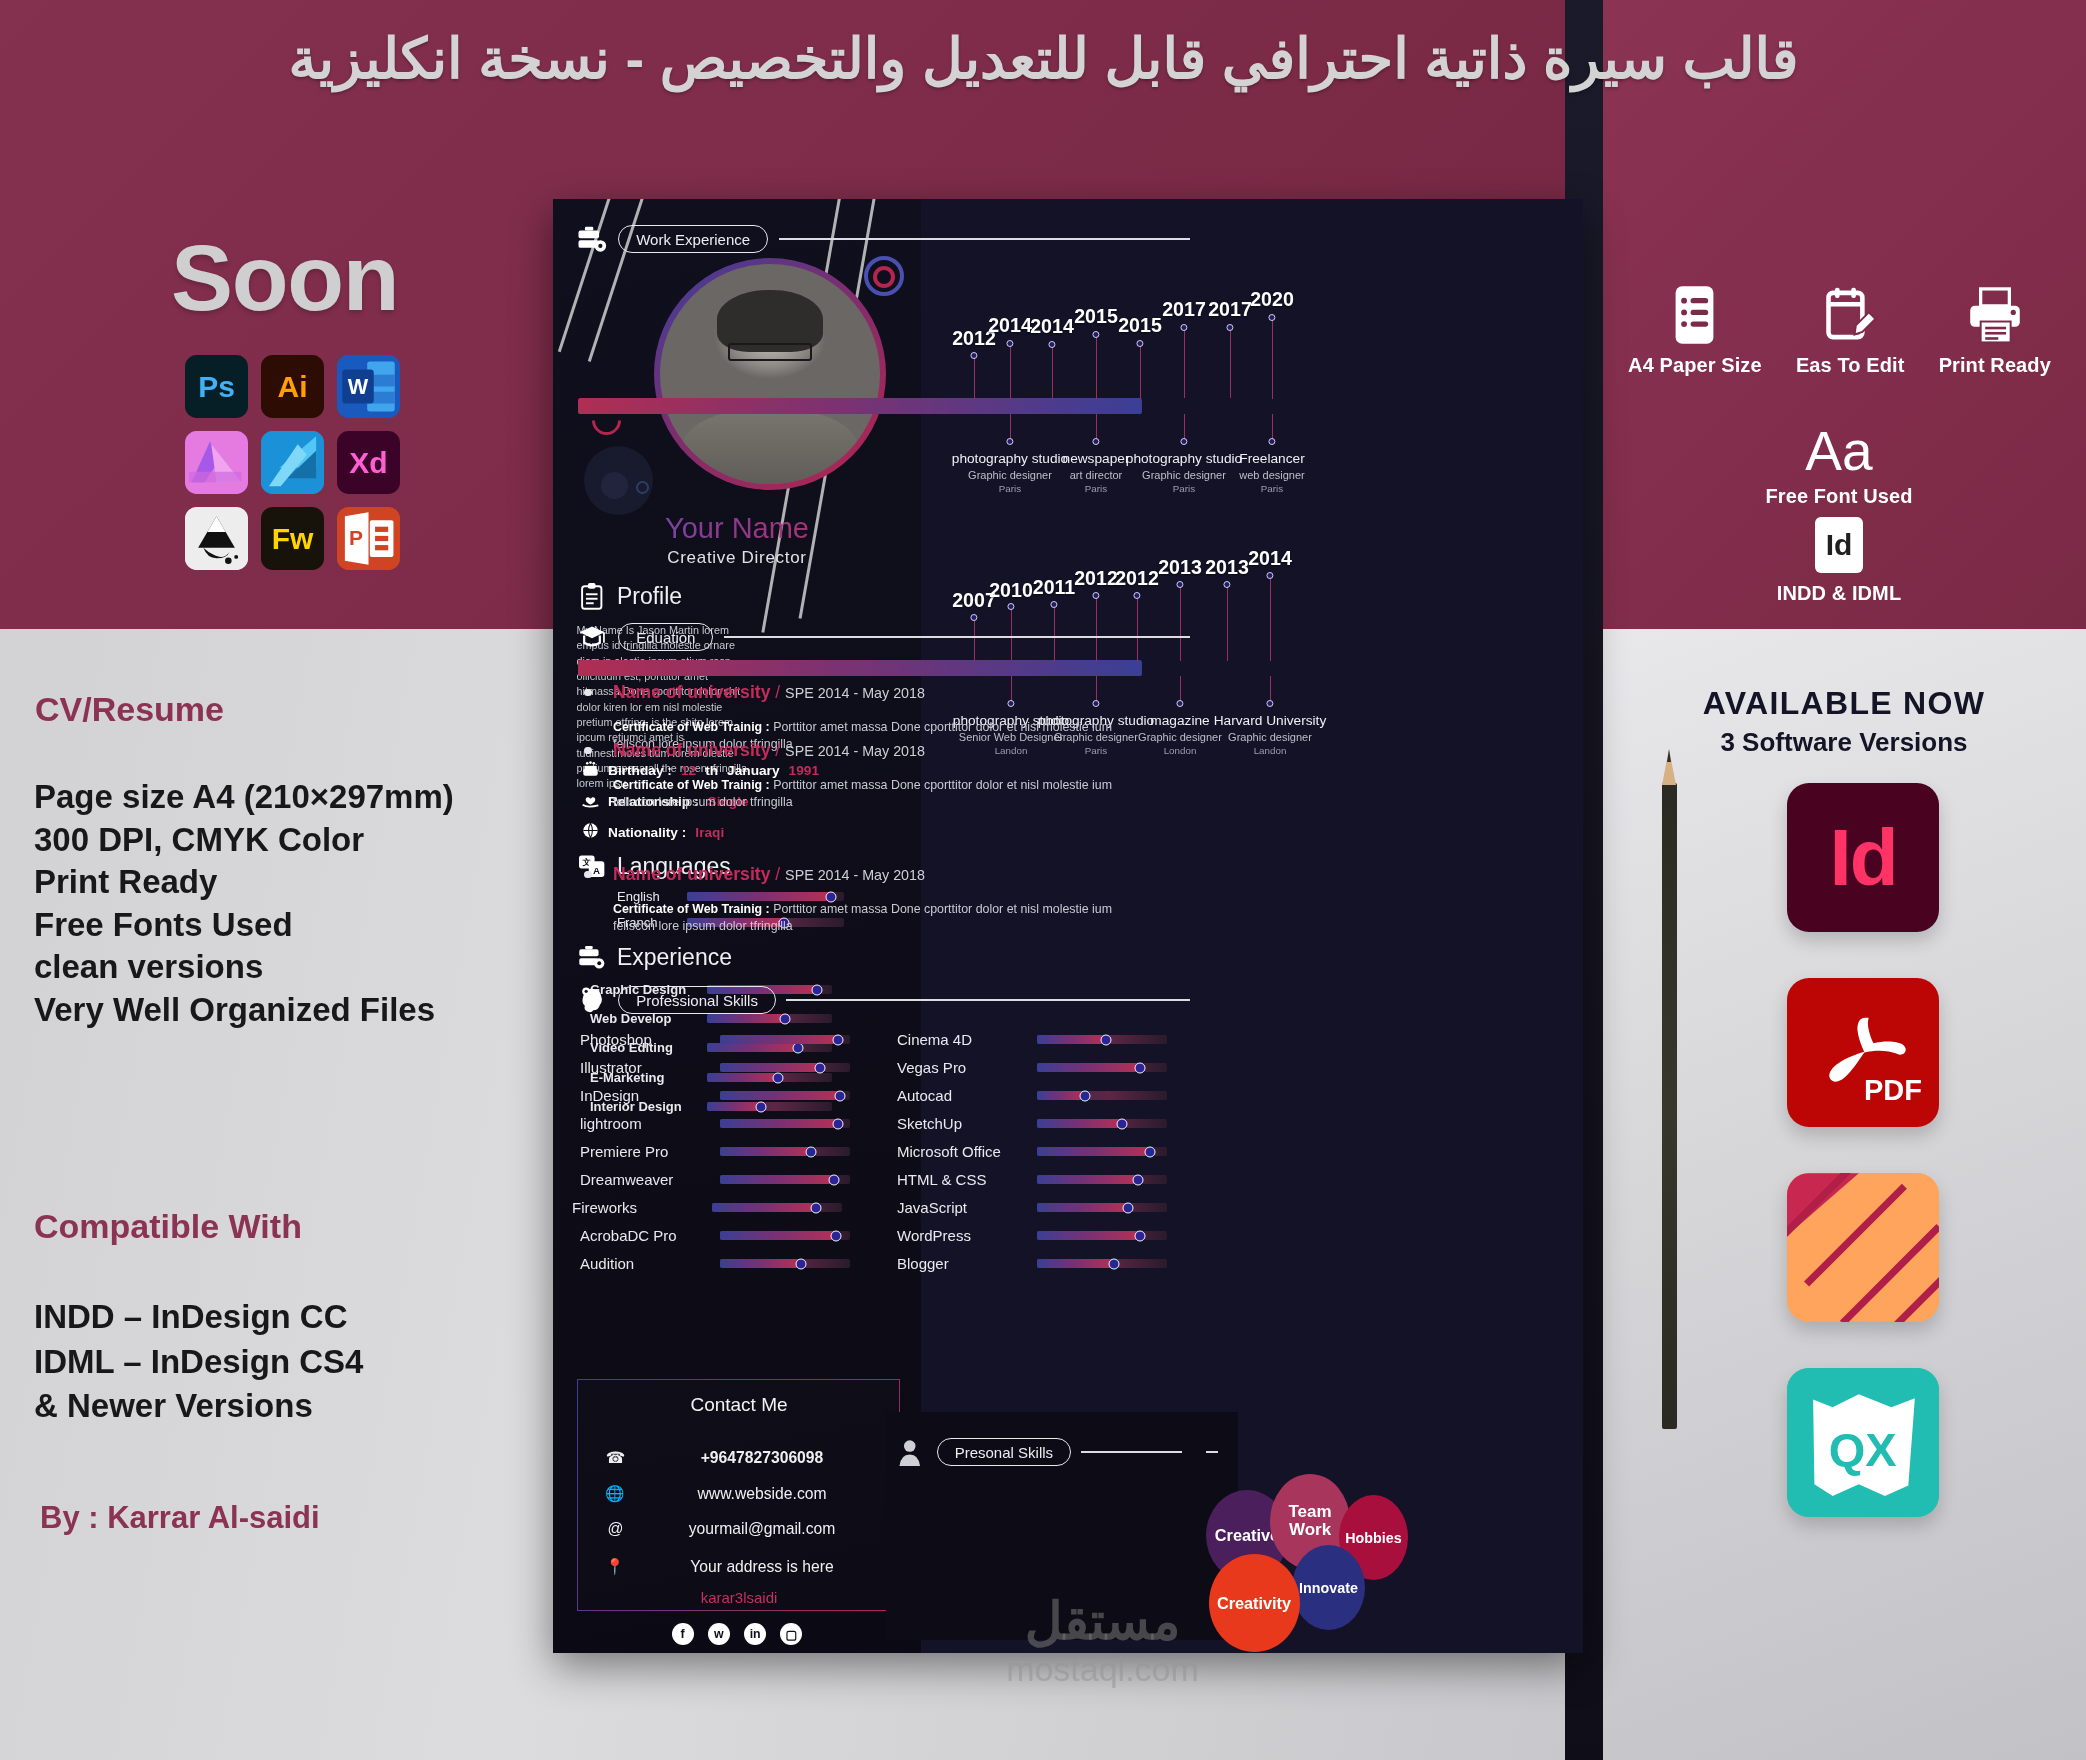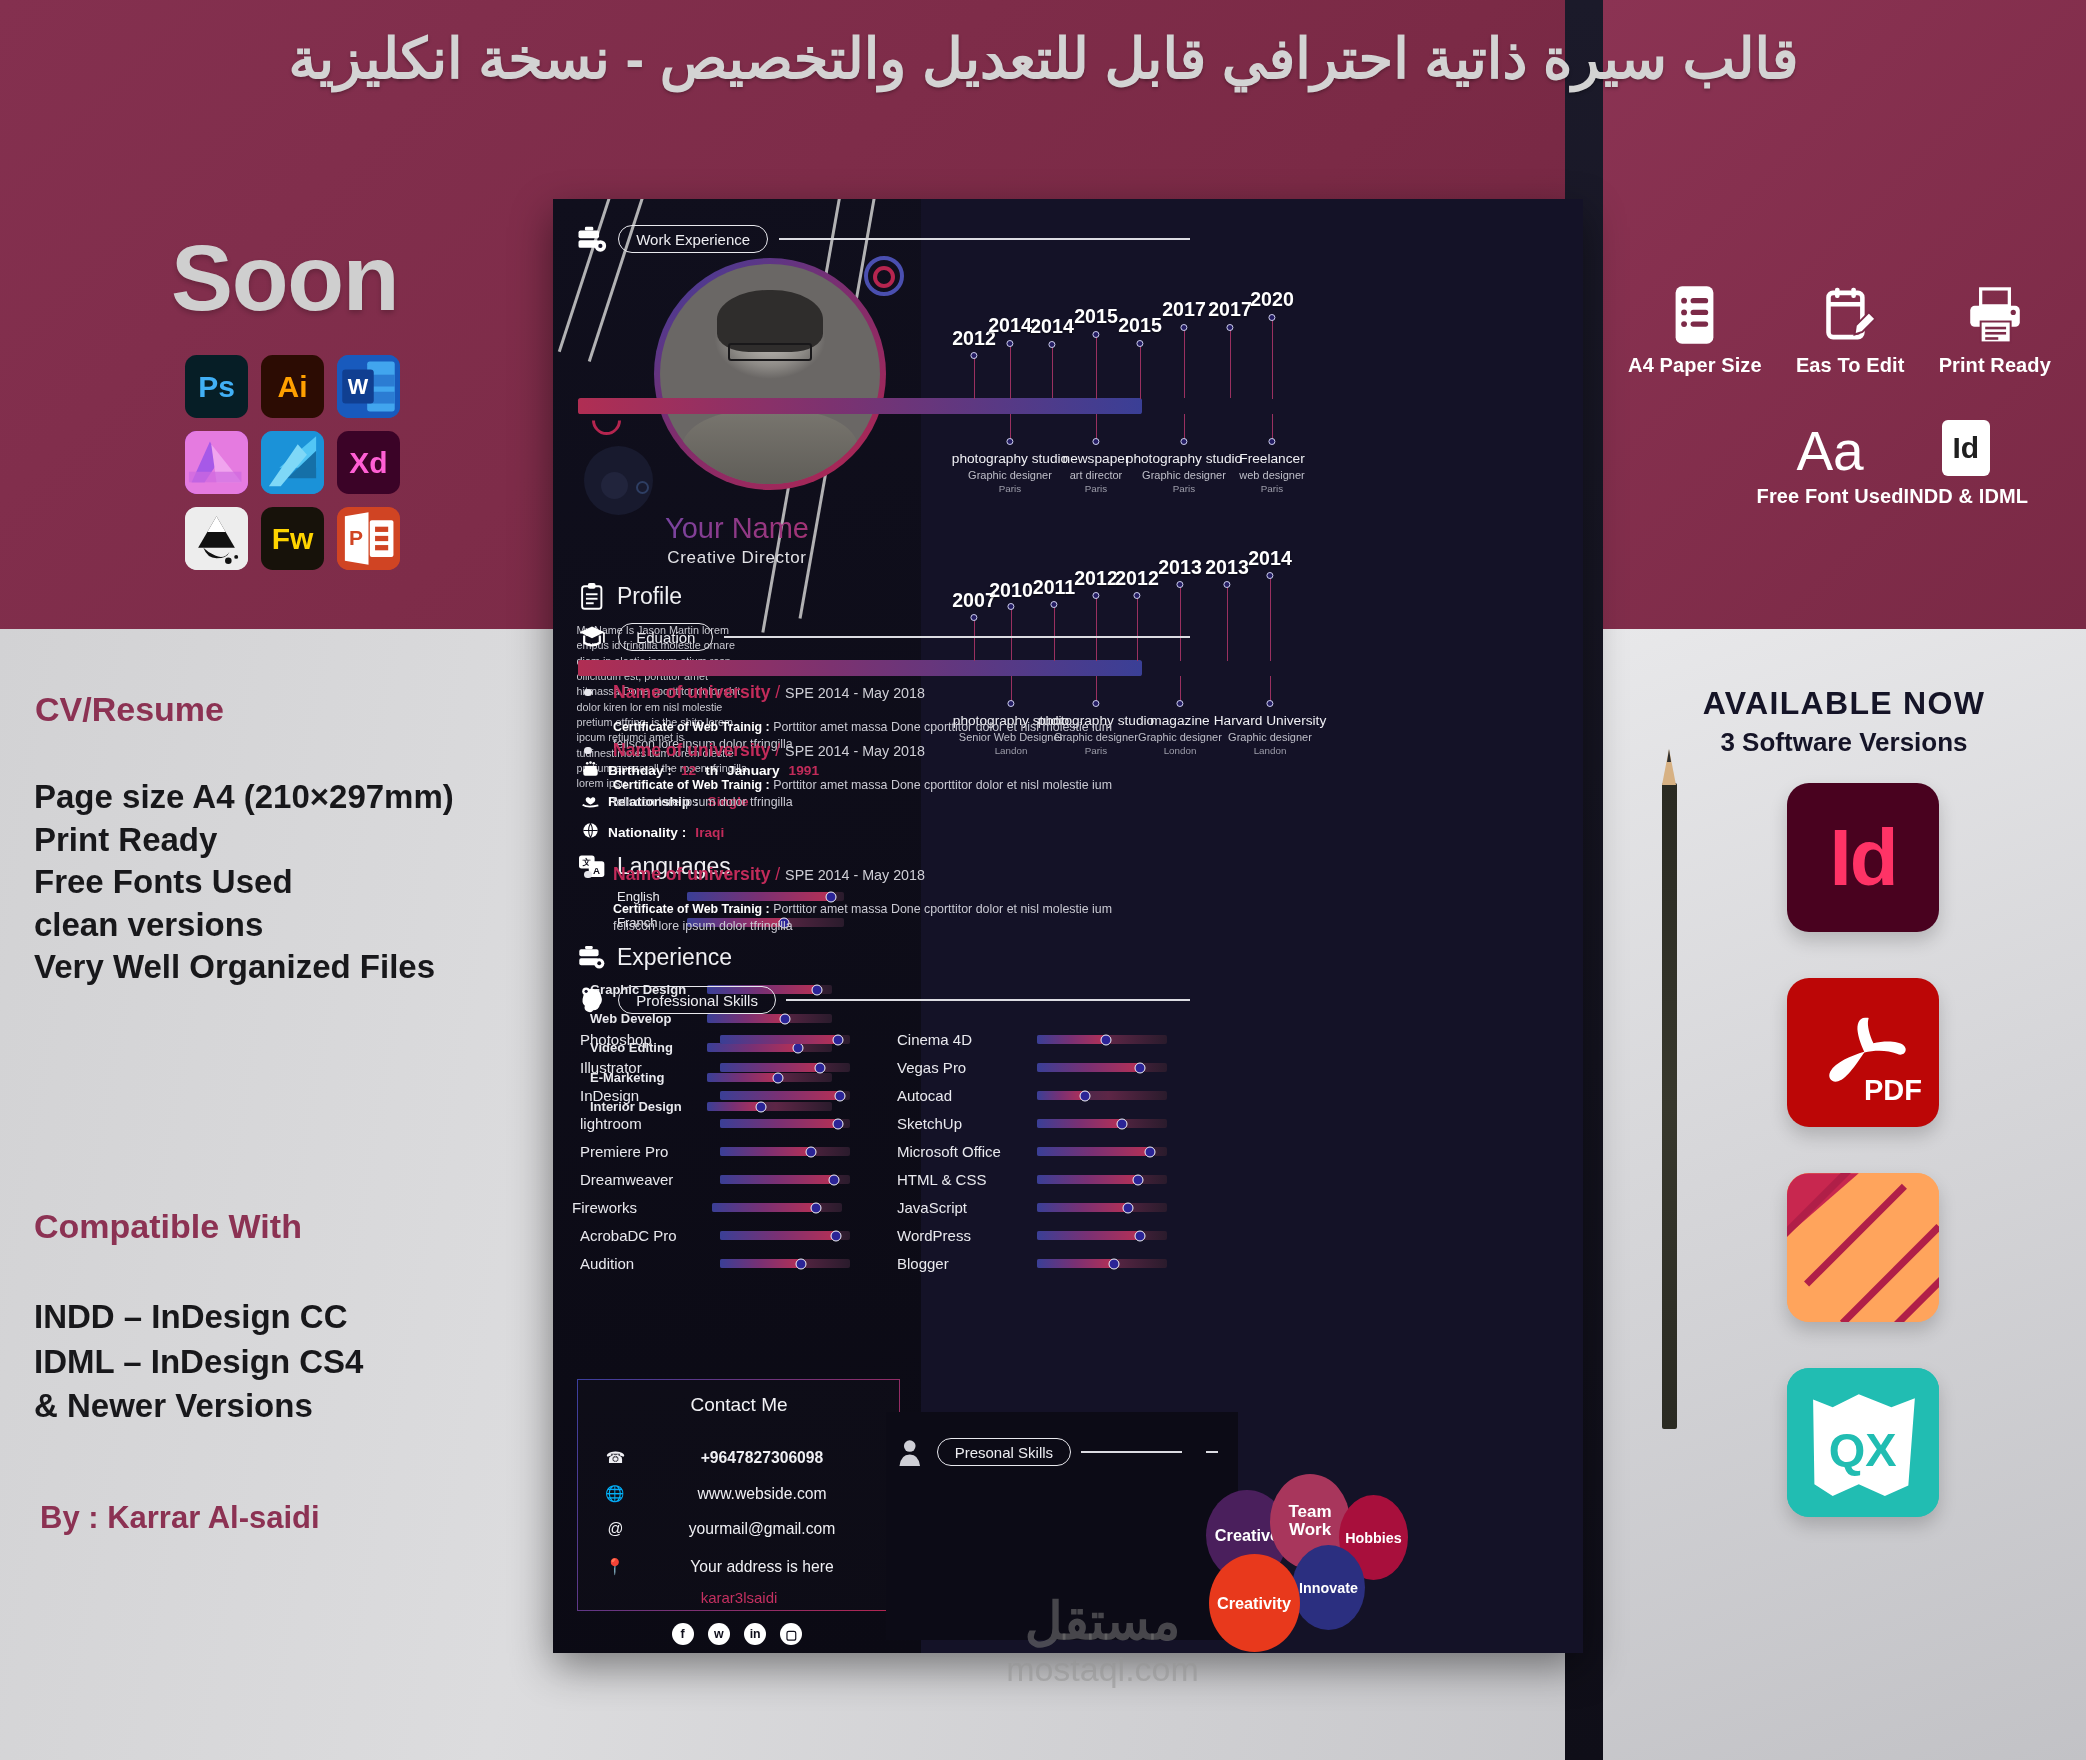--- a/index.html
+++ b/index.html
@@ -91,21 +91,21 @@
     position:absolute; left:40px; top:1500px;
     font-size:31px; font-weight:700; color:#8c3253;
   }
 
   
   .feat-row { position:absolute; display:flex; }
   .feat-item { text-align:center; color:#fff; }
   .feat-icon { height:65px; display:flex; align-items:flex-end; justify-content:center; }
   .feat-label { font-size:20px; font-weight:700; margin-top:9px; letter-spacing:0.1px; white-space:nowrap;}
   #feat-row-1 { left:1611px; top:280px; width:457px; justify-content:space-around; }
-  #feat-row-2 { left:1650px; top:411px; width:378px; justify-content:flex-end; }
+  #feat-row-2 { left:1650px; top:411px; width:378px; justify-content:center;flex-direction:column; }
   .aa-glyph { font-size:55px; font-weight:400; color:#fff; line-height:.9;}
   .id-box {
     width:48px; height:56px; background:#fff; border-radius:5.9px; color:#1f1f1f;
     display:flex;align-items:center;justify-content:center;font-size:30px;font-weight:700;
   }
 
   
   #available-now {
     position:absolute; left:1601px; top:685px; width:486px;
     text-align:center; color:#151427;
@@ -417,20 +417,21 @@
         <rect x="58" y="58" width="20" height="8" fill="#d04423"></rect>
         <path d="M12 14 L48 8 L48 88 L12 82 Z" fill="#fff"></path>
         <text x="29" y="58" font-size="32" font-weight="700" fill="#d04423" text-anchor="middle" font-family="Liberation Sans, sans-serif">P</text>
       </svg>
   </div>
 </div>
 
 <div id="cv-resume-heading">CV/Resume</div>
 <div id="feature-list">
   <div>Page size A4 (210×297mm)</div>
+  <div>300 DPI, CMYK Color</div>
   <div>Print Ready</div>
   <div>Free Fonts Used</div>
   <div>clean versions</div>
   <div>Very Well Organized Files</div>
 </div>
 <div id="compatible-heading">Compatible With</div>
 <div id="compat-list">
   <div>INDD – InDesign CC</div>
   <div>IDML – InDesign CS4</div>
   <div>&amp; Newer Versions</div>

